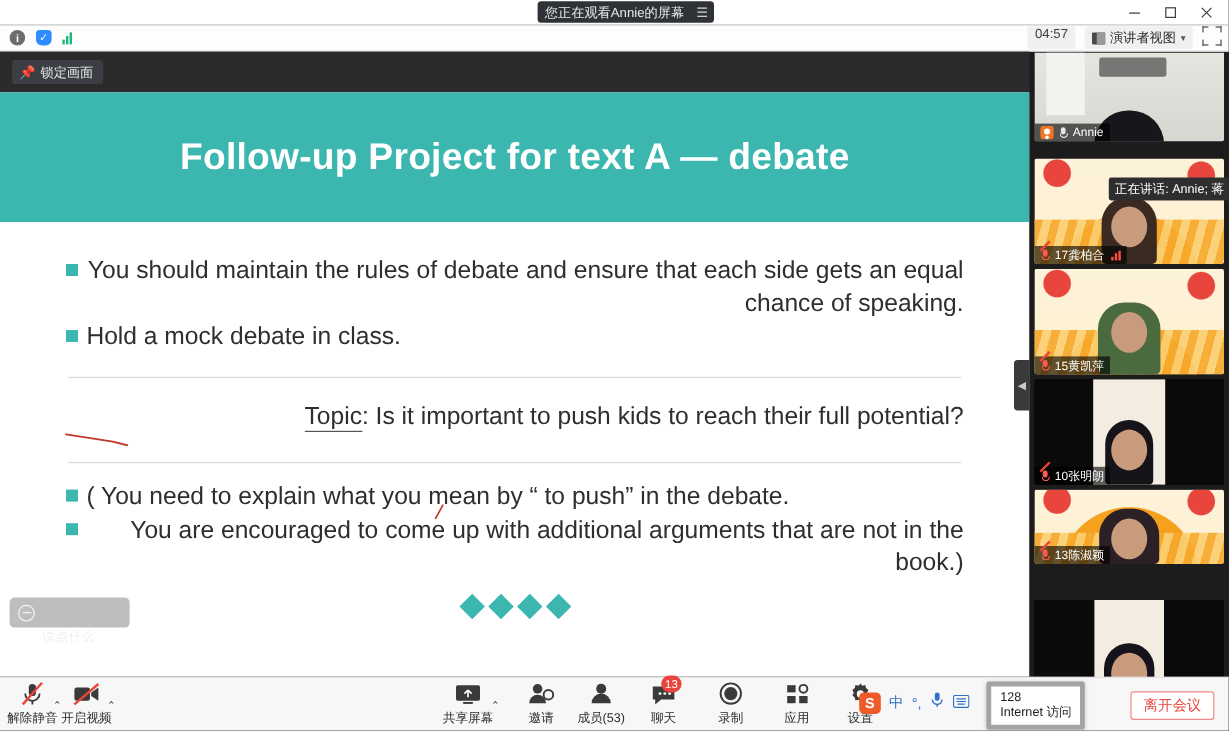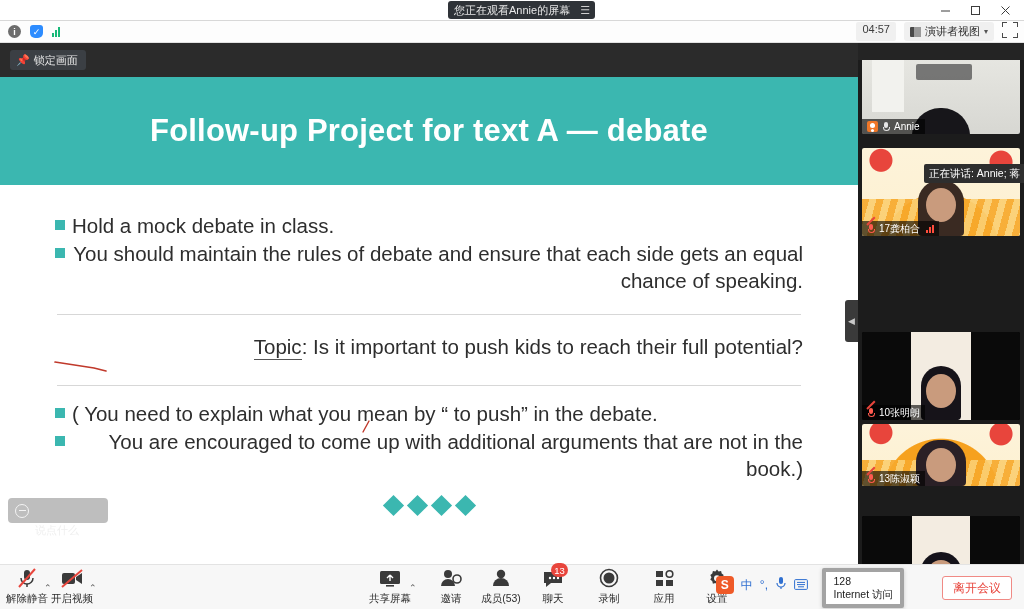--- a/index.html
+++ b/index.html
@@ -85,21 +85,21 @@
   .say-chip .bubble:before { content:''; position:absolute; left:3px; top:5px; width:7px;
     height:1.5px; background:#f4f4f4; }
   .say-chip span.lbl { font-size:11px; color:#efefef;margin-top:40px; }
 
   
   .collapse-handle { position:absolute; left:845px; top:300px; width:13px; height:42px;
     background:#3a3a3a; border-radius:3px 0 0 3px; display:flex; align-items:center;
     justify-content:center; color:#c9c9c9; font-size:9px; z-index:20; }
 
   
-  .strip { position:absolute; top:60px; left:858px; width:166px; height:521px;
+  .strip { position:absolute; top:44px; left:858px; width:166px; height:521px;
     background:#1c1c1c; overflow:hidden; }
   .tile { position:absolute; left:4px; width:158px; background:#000; overflow:hidden;
     border-radius:2px; }
   .tile .vid { position:absolute; inset:0; }
   .namebar { position:absolute; left:0; bottom:0; height:15px; background:rgba(0,0,0,.62);
     display:flex; align-items:center; gap:4px; padding:0 5px; color:#fff; font-size:10px;
     max-width:100%; }
   .mic-ic { width:8px; height:10px; position:relative; flex:none; }
   .mic-ic b { position:absolute; left:2px; top:0; width:4px; height:6px; background:#e6e6e6;
     border-radius:2px; display:block; }
@@ -226,25 +226,25 @@
     </div>
 
     <div class="slide">
       <div class="slide-band"></div>
       <div class="slide-title">Follow-up Project for text A — debate</div>
 
       <div class="slide-body">
         <ul class="blist">
           <li>
             <span class="bsq"></span>
-            <span>Hold a mock debate in class.</span>
+            <span>You should maintain the rules of debate and ensure that each side gets an equal chance of speaking.</span>
           </li>
           <li>
             <span class="bsq"></span>
-            <span>You should maintain the rules of debate and ensure that each side gets an equal chance of speaking.</span>
+            <span>Hold a mock debate in class.</span>
           </li>
         </ul>
 
         <div class="sep"></div>
 
         <div class="topic-line">
           <span class="topic-word">Topic</span><span>: Is it important to push kids to reach their full potential?</span>
           <svg class="annot-topic" viewBox="0 0 58 12">
             <path d="M1 2 L40 8 L52 11" fill="none" stroke="#c0392b" stroke-width="1.6" stroke-linecap="round"></path>
           </svg>
@@ -319,20 +319,34 @@
           </span>
         <span>17龚柏合</span>
         <span class="lvl">
             <i style="height:3px"></i>
             <i style="height:6px"></i>
             <i style="height:8px"></i>
           </span>
       </div>
     </div>
 
+    <div class="tile" style="top:180px;height:88px">
+      <div class="vid">
+        <div class="fest"></div>
+        <div class="person" style="background:#4a6b3f;width:52px;height:60px"></div>
+      </div>
+      <div class="namebar">
+        <span class="mic-ic mic-red">
+            <b></b>
+            <i></i>
+            <span class="slash" style="width:11px;top:0;left:0"></span>
+          </span>
+        <span>15黄凯萍</span>
+      </div>
+    </div>
 
     <div class="tile" style="top:272px;height:88px">
       <div class="vid" style="background:#0a0a0a">
         <div class="portrait-white"></div>
         <div class="person" style="width:40px;height:54px;background:#161319"></div>
       </div>
       <div class="namebar">
         <span class="mic-ic mic-red">
             <b></b>
             <i></i>

